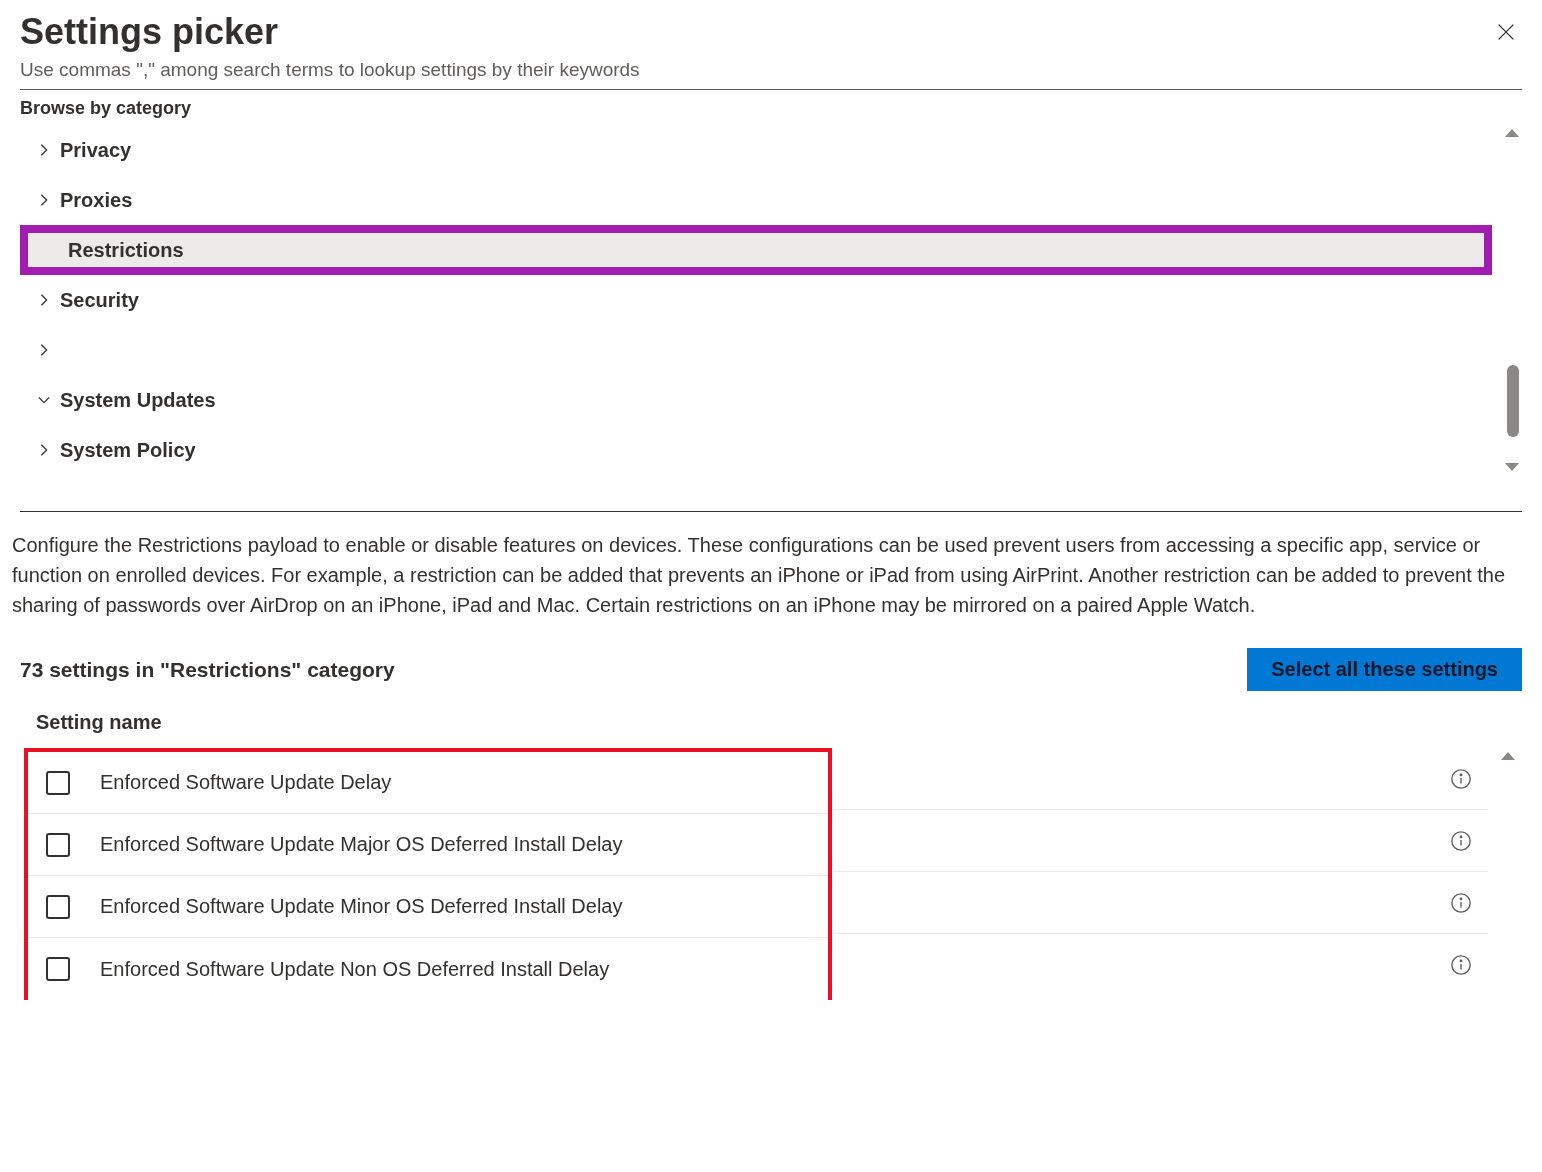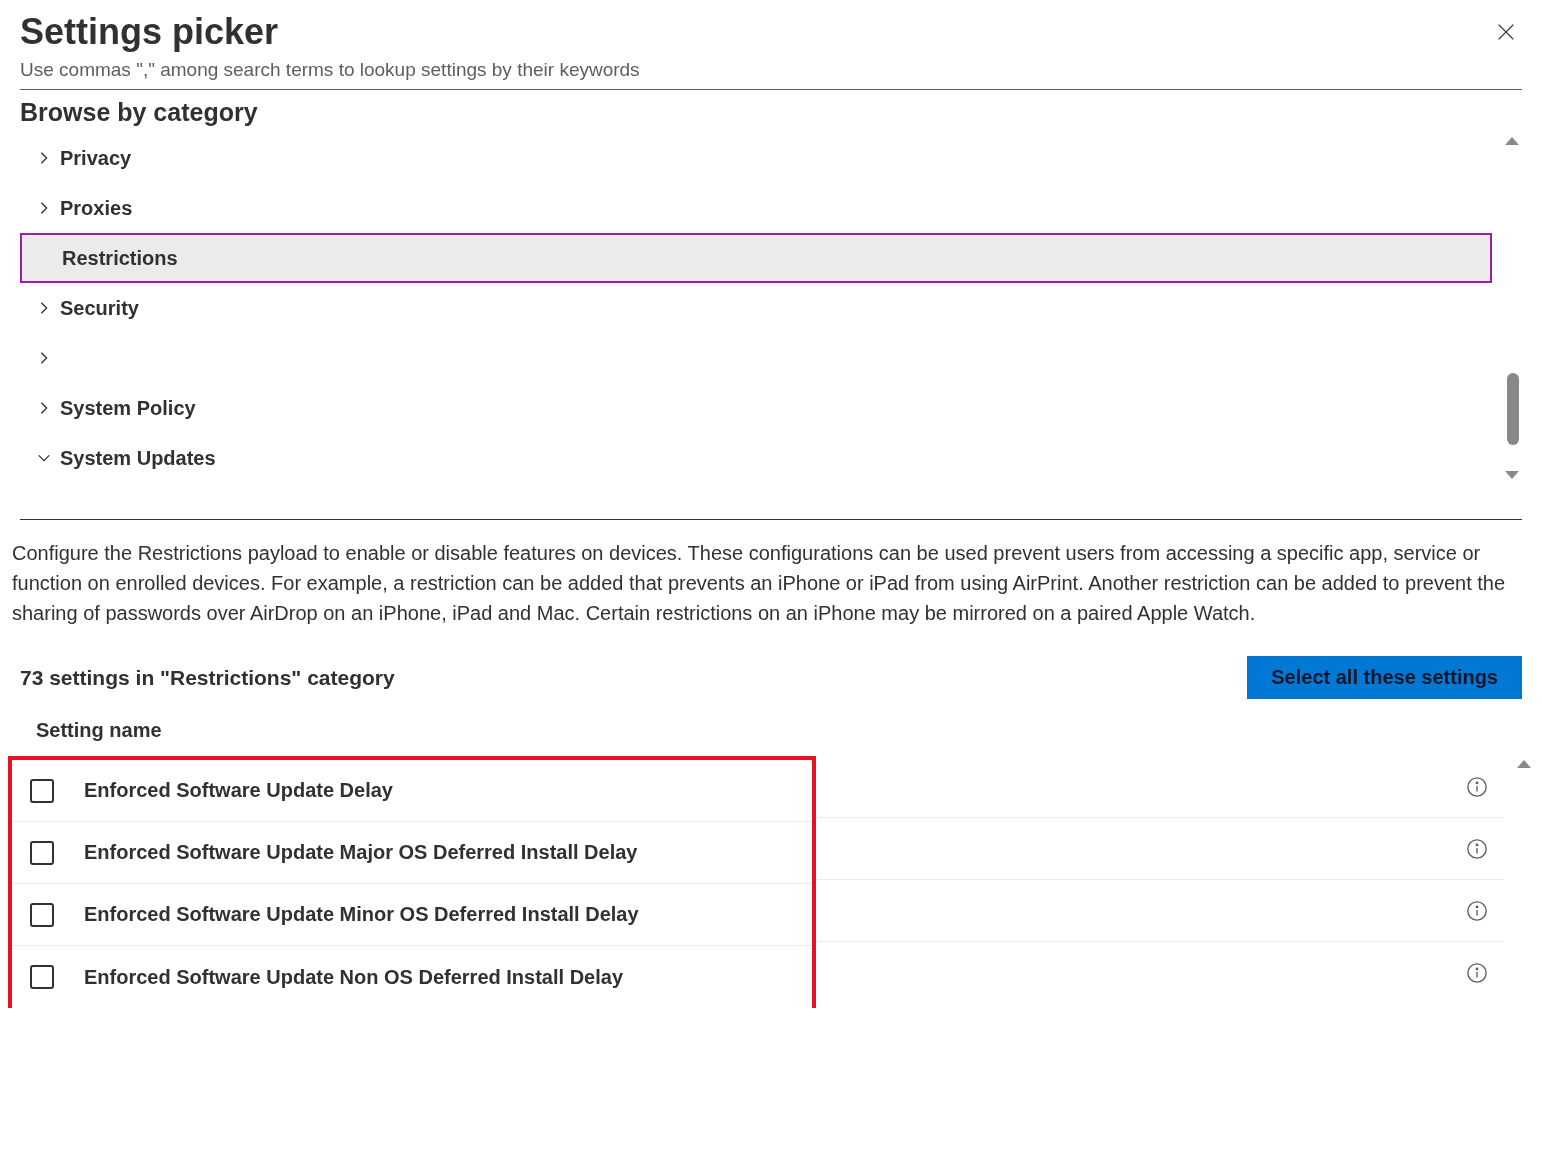--- a/index.html
+++ b/index.html
@@ -47,21 +47,21 @@
     .close-btn svg {
       width: 22px;
       height: 22px;
     }
     .divider {
       border: none;
       border-top: 1px solid #605e5c;
       margin: 0 20px;
     }
     .browse-label {
-      font-size: 25px;
+      font-size: 18px;
       font-weight: 600;
       padding: 8px 20px 6px 20px;
     }
     .category-list-wrap {
       position: relative;
       margin: 0 20px;
     }
     .category-list {
       list-style: none;
       padding-right: 30px;
@@ -72,21 +72,21 @@
       align-items: center;
       height: 50px;
       padding-left: 8px;
       font-size: 20px;
       cursor: pointer;
     }
     .category-item.selected {
       background: #edebe9;
     }
     .highlight-red {
-      border: 2px solid #a21caf;
+      border: 8px solid #a21caf;
       justify-content: center;
     }
     .chevron {
       width: 32px;
       display: flex;
       align-items: center;
       justify-content: center;
       flex-shrink: 0;
     }
     .chevron svg {
@@ -165,22 +165,21 @@
       padding: 10px 24px;
       cursor: pointer;
     }
     .settings-header {
       font-size: 20px;
       font-weight: 600;
       padding: 6px 20px 14px 36px;
     }
     .settings-list-wrap {
       position: relative;
-      margin: 0 8px;
-      font-weight: bold;
+      margin: 0 24px;
     }
     .settings-list {
       list-style: none;
       border: 4px solid #e81123;
       border-bottom: none;
       width: 808px;
     }
     .settings-wrapper-outer {
       position: relative;
     }
@@ -293,32 +292,32 @@
       <li class="category-item">
         <span class="chevron">
           <svg viewBox="0 0 16 16" fill="none" stroke="#323130" stroke-width="1.5">
               <polyline points="5,2 11,8 5,14"></polyline>
             </svg>
         </span>
       </li>
       <li class="category-item">
         <span class="chevron">
           <svg viewBox="0 0 16 16" fill="none" stroke="#323130" stroke-width="1.5">
+              <polyline points="2,5 8,11 14,5"></polyline>
+            </svg>
+        </span>
+        <span class="category-label">System Updates</span>
+      </li>
+      <li class="category-item">
+        <span class="chevron">
+          <svg viewBox="0 0 16 16" fill="none" stroke="#323130" stroke-width="1.5">
               <polyline points="5,2 11,8 5,14"></polyline>
             </svg>
         </span>
         <span class="category-label">System Policy</span>
-      </li>
-      <li class="category-item">
-        <span class="chevron">
-          <svg viewBox="0 0 16 16" fill="none" stroke="#323130" stroke-width="1.5">
-              <polyline points="2,5 8,11 14,5"></polyline>
-            </svg>
-        </span>
-        <span class="category-label">System Updates</span>
       </li>
     </ul>
     <div class="scrollbar">
       <div class="scroll-arrow up"></div>
       <div class="scroll-thumb"></div>
       <div class="scroll-arrow down"></div>
     </div>
   </div>
 
   <hr class="section-divider">

